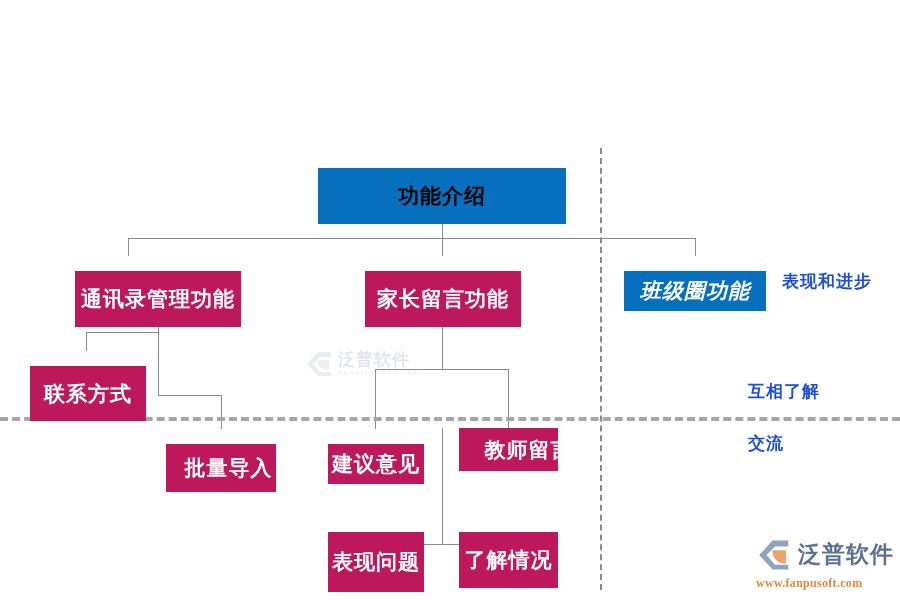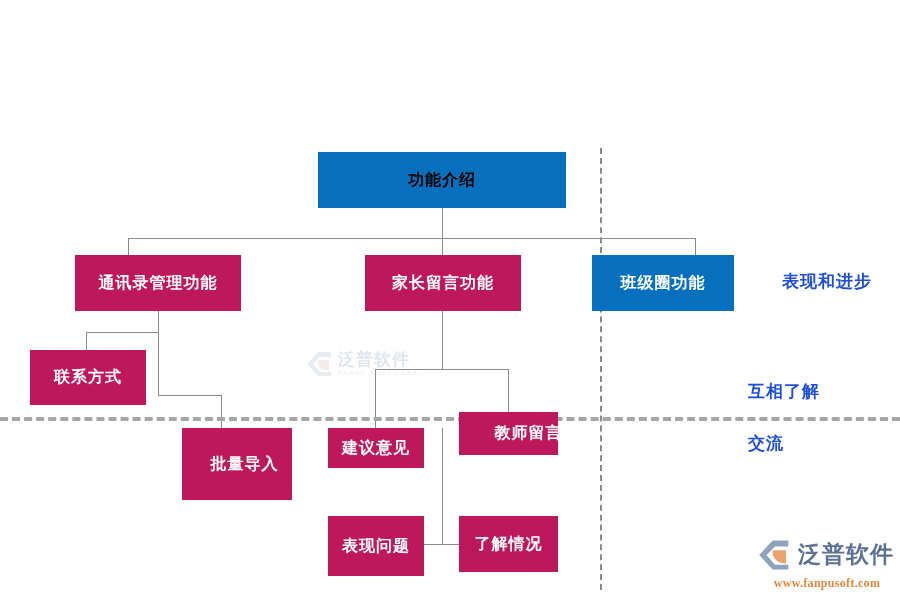--- a/index.html
+++ b/index.html
@@ -32,25 +32,26 @@
     white-space: nowrap;
   }
 
   
   .node {
     position: absolute;
     box-sizing: border-box;
     display: flex;
     align-items: center;
     justify-content: center;
-    font-size: 16px;
+    font-size: 21px;
     font-weight: bold;
     letter-spacing: 1px;
     white-space: nowrap;
     z-index: 5;
+    margin-top: 16px;
   }
   .node.blue  { background: #0670be; }
   .node.gray  { background: #be185d; }
   .node.tblack { color: #000000; }
   .node.twhite { color: #ffffff; }
 
   
   .conn {
     position: absolute;
     background: #8a8a8a;
@@ -142,21 +143,20 @@
     line-height: 1;
     margin-left: 4px;
     white-space: nowrap;
   }
   #brand-logo .logo-url {
     font-size: 12px;
     font-weight: bold;
     color: #e2883c;
     letter-spacing: 0.3px;
     margin-top: 4px;
-    text-align: center;
     white-space: nowrap;
   }
 </style>
 </head>
 <body>
 
 <div id="stage">
 
 
   <div class="conn v" style="left:442px; top:208px; height:31px;"></div>
@@ -194,23 +194,23 @@
     <span class="wm-text">
       <span class="wm-cn">泛普软件</span>
       <span class="wm-en">FANPU SOFTWARE</span>
     </span>
   </div>
 
   <div id="nodes-layer">
       <div class="node blue tblack" style="left: 318px; top: 152px; width: 248px; height: 56px;">功能介绍</div>
       <div class="node gray twhite" style="left: 75px; top: 255px; width: 166px; height: 56px;">通讯录管理功能</div>
       <div class="node gray twhite" style="left: 365px; top: 255px; width: 156px; height: 56px;">家长留言功能</div>
-      <div class="node blue twhite" style="left: 592px; top: 255px; width: 142px; height: 56px;">班级圈功能</div>
+      <div class="node blue twhite" style="left: 624px; top: 255px; width: 142px; height: 40px; font-style: italic;">班级圈功能</div>
       <div class="node gray twhite" style="left: 30px; top: 350px; width: 116px; height: 55px;">联系方式</div>
-      <div class="node gray twhite" style="left: 182px; top: 428px; width: 110px; height: 72px; padding-left: 15px;">批量导入</div>
+      <div class="node gray twhite" style="left: 166px; top: 428px; width: 110px; height: 48px; padding-left: 15px;">批量导入</div>
       <div class="node gray twhite" style="left: 328px; top: 428px; width: 96px; height: 40px;">建议意见</div>
       <div class="node gray twhite" style="left: 459px; top: 412px; width: 99px; height: 43px; padding-left: 40px;">教师留言</div>
       <div class="node gray twhite" style="left: 328px; top: 516px; width: 96px; height: 60px;">表现问题</div>
       <div class="node gray twhite" style="left: 459px; top: 516px; width: 99px; height: 56px;">了解情况</div>
     </div>
 
   <div id="side-labels-layer">
       <div class="side-label" style="left: 782px; top: 270px;">表现和进步</div>
       <div class="side-label" style="left: 748px; top: 380px;">互相了解</div>
       <div class="side-label" style="left: 748px; top: 432px; text-align: right;">交流</div>

